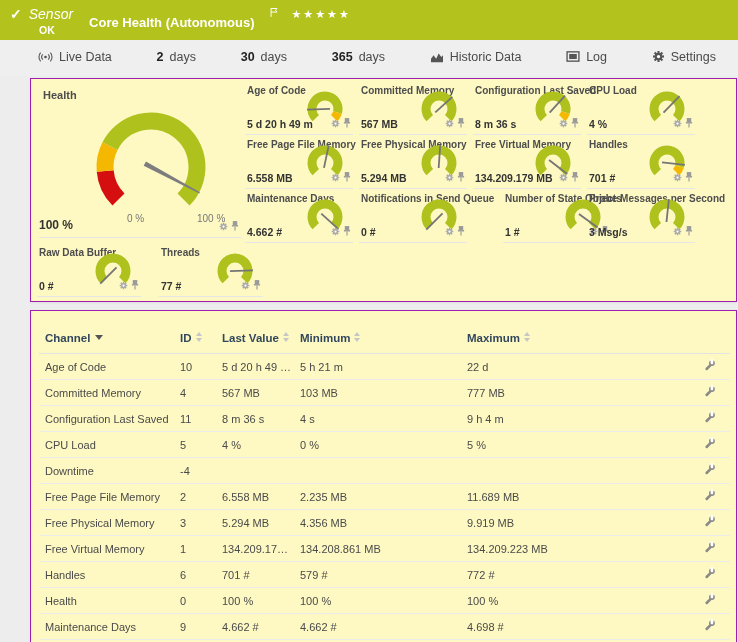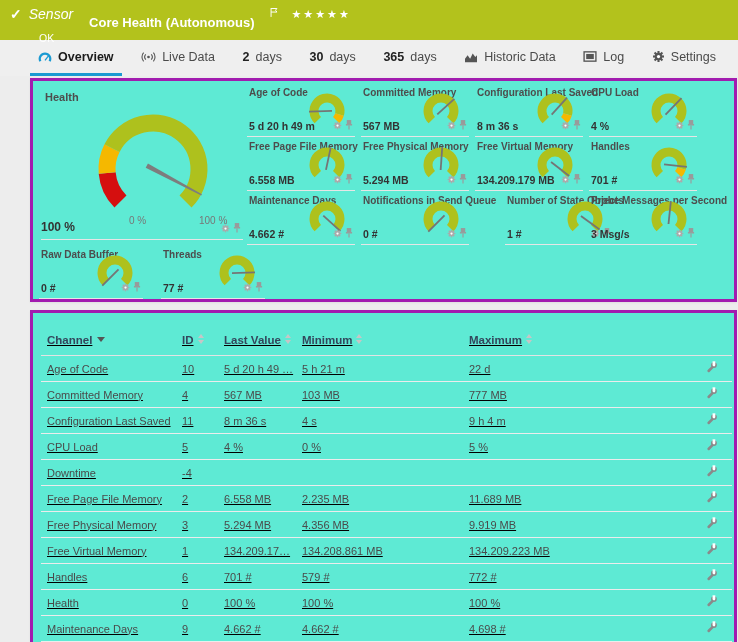--- a/index.html
+++ b/index.html
@@ -9,32 +9,32 @@
     -webkit-font-smoothing:antialiased;
   }
   
   .topbar{height:40px;background:#b3c21c;color:#fff;position:relative;}
   .topbar .titlerow{position:absolute;left:10px;top:6px;display:flex;align-items:flex-start;gap:7px;}
   .topbar .check{font-size:14px;font-weight:bold;line-height:16px;}
   .topbar .kind{font-style:italic;font-weight:300;font-size:14px;line-height:16px;}
   .topbar .sensor-title{font-weight:bold;font-size:13px;line-height:16px;margin:9px;text-align:center;}
   .topbar .flag{margin-top:-2px;}
   .topbar .stars{font-size:11px;letter-spacing:2px;margin-left:6px;line-height:16px;}
-  .topbar .statusrow{position:absolute;left:39px;top:32px;font-size:10.5px;font-weight:normal;}
+  .topbar .statusrow{position:absolute;left:39px;top:24px;font-size:10.5px;font-weight:bold;}
   
   .tabs{height:36px;display:flex;justify-content:space-between;align-items:stretch;
         padding:0 14px 0 30px;background:#efefef;}
   .tab{display:flex;align-items:center;gap:6px;padding:0 8px;font-size:12.5px;color:#4a4a4a;
        border-bottom:3px solid transparent;cursor:pointer;white-space:nowrap;}
   .tab b{color:#222;}
   .tab.active{border-bottom-color:#1b9ad2;color:#1b1b1b;font-weight:bold;}
   .tab .ticon{display:inline-flex;align-items:center;}
   
-  .panel{position:absolute;background:#5eead4;border:3px solid #a21caf;
-         box-shadow:0 1px 2px rgba(0,0,0,.06);box-sizing:border-box;text-decoration:underline;}
+  .panel{position:absolute;background:#fef9c3;border:1px solid #a21caf;
+         box-shadow:0 1px 2px rgba(0,0,0,.06);box-sizing:border-box;}
   #gauges-panel{left:30px;top:78px;width:707px;height:224px;}
   #table-panel{left:30px;top:310px;width:707px;height:360px;overflow:hidden;padding:0 8px;}
   
   .gcell{position:absolute;border-bottom:1px solid #e6e6e6;box-sizing:border-box;}
   .gtitle{position:absolute;left:2px;top:2px;font-size:10px;font-weight:bold;color:#4d4d4d;white-space:nowrap;}
   .gvalue{position:absolute;left:2px;bottom:4px;font-size:10.5px;font-weight:bold;color:#333;white-space:nowrap;}
   .gcorner{position:absolute;right:2px;bottom:2px;display:flex;gap:3px;align-items:flex-end;cursor:pointer;}
   .ggauge{position:absolute;right:8px;top:5px;overflow:visible;}
   #health-cell{left:8px;top:4px;width:202px;height:155px;}
   #health-cell .gtitle{font-size:11px;left:4px;top:6px;}
@@ -68,29 +68,20 @@
     <h1 class="sensor-title">Core Health (Autonomous)</h1>
     <span class="flag"><svg width="8" height="11" viewBox="0 0 9 11">
           <path d="M1.2 0.5 V10.5 M1.2 1 H7.8 L6.2 3 L7.8 5 H1.2" stroke="#fff" stroke-width="1.1" fill="none"></path>
         </svg></span>
     <span class="stars">★★★★★</span>
   </div>
   <div class="statusrow">OK</div>
 </header>
 
 <nav class="tabs" id="tabs">
-    <div class="tab active">
-      <span class="ticon">
-        <svg width="14" height="12" viewBox="0 0 16 14">
-          <path d="M2.6 12 A6.1 6.1 0 1 1 13.4 12" fill="none" stroke="#1b9ad2" stroke-width="2.6"></path>
-          <line x1="8" y1="11" x2="12.3" y2="5.5" stroke="#1b9ad2" stroke-width="1.5"></line>
-        </svg>
-      </span>
-      <span>Overview</span>
-    </div>
     <div class="tab">
       <span class="ticon">
         <svg width="15" height="12" viewBox="0 0 16 14">
           <circle cx="8" cy="7" r="1.6" fill="#555555"></circle>
           <path d="M4.8 4 a4.5 4.5 0 0 0 0 6 M11.2 4 a4.5 4.5 0 0 1 0 6 M2.3 2 a7.5 7.5 0 0 0 0 10 M13.7 2 a7.5 7.5 0 0 1 0 10" fill="none" stroke="#555555" stroke-width="1.3"></path>
         </svg>
       </span>
       <span>Live Data</span>
     </div>
     <div class="tab">

